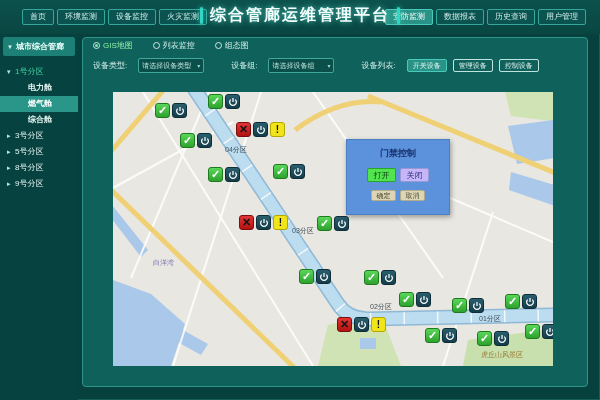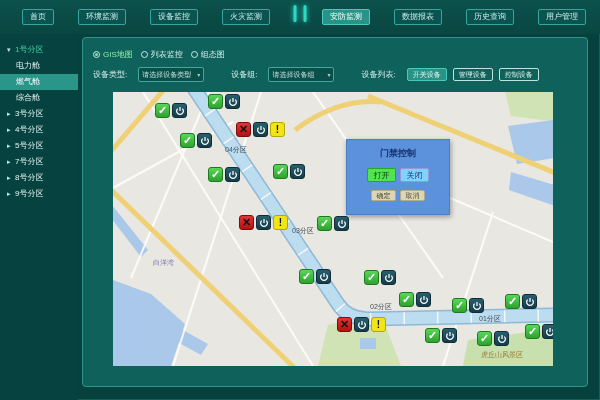--- a/index.html
+++ b/index.html
@@ -2,21 +2,21 @@
 <html><head>
 <meta charset="utf-8">
 <style>
   html,body{margin:0;padding:0;}
   .app{position:relative;width:600px;height:400px;overflow:hidden;
        background:#06413e;font-family:"Liberation Sans",sans-serif;
        box-shadow:inset 0 0 0 1px #155e58;}
   
   .header{position:absolute;top:0;left:0;right:0;height:34px;
           background:linear-gradient(#0c514c,#094642);display:flex;align-items:center;}
-  .nav-group{display:flex;gap:24px;}
+  .nav-group{display:flex;gap:3px;}
   .nav-left{margin-left:22px;}
   .nav-right{margin-left:auto;margin-right:14px;}
   .nav-btn{background:#0b5350;border:1px solid #35a79b;border-radius:2px;
            color:#cfeeea;font-size:8px;padding:3px 7px;min-width:26px;cursor:pointer;
            font-family:inherit;line-height:1;}
   .nav-btn.active{background:#2a9387;color:#ffffff;border-color:#49c9ba;}
   .title-wrap{position:absolute;left:50%;top:5px;transform:translateX(-50%);
               display:flex;align-items:center;gap:7px;}
   .title-bar{width:3px;height:17px;background:#2fd8c3;border-radius:2px;
              box-shadow:0 0 5px #2fd8c3;}
@@ -27,26 +27,26 @@
   .side-root{margin:3px 3px 0 3px;background:#1d8076;border-radius:2px;color:#ecfffb;
              font-size:8px;font-weight:bold;padding:4px 4px;display:flex;align-items:center;
              gap:3px;cursor:pointer;}
   .side-root .caret{font-size:6px;color:#d2f4ee;}
   .side-list{list-style:none;margin:8px 0 0 0;padding:0;}
   .side-list li{height:16px;line-height:16px;font-size:8px;color:#e2f4f0;
                 padding-left:15px;position:relative;cursor:pointer;white-space:nowrap;}
   .side-list li.group::before{content:"▸";position:absolute;left:7px;top:0;font-size:7px;color:#bfe3dd;}
   .side-list li.group.expanded::before{content:"▾";}
   .side-list li.accent{color:#3fd3a4;}
-  .side-list li.leaf{padding-left:16px;}
+  .side-list li.leaf{padding-left:28px;font-weight:bold;}
   .side-list li.selected{background:#2a968a;color:#ffffff;}
   
   .panel{position:absolute;left:82px;top:37px;width:506px;height:350px;
          background:#0f615b;border:1px solid #2e948a;border-radius:4px;box-sizing:border-box;}
-  .radio-row{display:flex;gap:8px;margin:11px 0 0 10px;font-size:8px;color:#d5eeea;align-items:center;}
+  .radio-row{display:flex;gap:20px;margin:2px 0 0 10px;font-size:8px;color:#d5eeea;align-items:center;}
   .radio{display:flex;gap:3px;align-items:center;cursor:pointer;}
   .dot{width:7px;height:7px;border:1px solid #cfe9e4;border-radius:50%;box-sizing:border-box;position:relative;}
   .radio.selected .dot::after{content:"";position:absolute;top:1px;left:1px;right:1px;bottom:1px;
                               background:#7ee6a0;border-radius:50%;}
   .radio.selected{color:#8deea5;}
   .filter-row{display:flex;align-items:center;gap:11px;margin:7px 0 0 10px;
               font-size:8px;color:#d5eeea;}
   .flabel.gap{margin-left:16px;}
   .select{display:flex;align-items:center;justify-content:space-between;width:58px;height:13px;
           background:#0b4f4a;border:1px solid #3fa89a;border-radius:2px;padding:0 3px;
@@ -75,61 +75,64 @@
   .d-warn::after{content:"!";}
   .device.alarm .d-warn{display:flex;}
   
   .door-dialog{position:absolute;left:233px;top:47px;width:102px;height:74px;background:#5c91dc;
                border:1px solid #4b7fc4;box-shadow:1px 2px 5px rgba(0,0,0,.35);}
   .dd-title{text-align:center;font-size:9px;font-weight:bold;color:#17326f;margin-top:7px;}
   .dd-row{display:flex;justify-content:center;gap:4px;margin-top:8px;}
   .dd-btn{font-size:8px;height:14px;min-width:29px;border-radius:2px;display:flex;align-items:center;
           justify-content:center;cursor:pointer;box-sizing:border-box;}
   .dd-open{background:#52e44f;border:1px solid #2da32b;color:#0c3a0c;}
-  .dd-close{background:#7dd3fc;border:1px solid #9a9ad0;color:#2e2e6e;}
+  .dd-close{background:#c4b5fd;border:1px solid #9a9ad0;color:#2e2e6e;}
   .dd-ok,.dd-cancel{background:#ddd6b5;border:1px solid #b4ab8a;color:#4a4430;height:11px;
                     min-width:25px;font-size:7px;}
 </style>
 </head>
 <body>
 
 <div class="app">
 
   <div class="header">
     <div class="nav-group nav-left">
 
     <button class="nav-btn">首页</button>
         <button class="nav-btn">环境监测</button>
         <button class="nav-btn">设备监控</button>
         <button class="nav-btn">火灾监测</button>
       </div>
     <div class="title-wrap">
       <div class="title-bar"></div>
+      <div class="app-title">综合管廊运维管理平台</div>
       <div class="title-bar"></div>
     </div>
     <div class="nav-group nav-right">
 
     <button class="nav-btn active">安防监测</button>
         <button class="nav-btn">数据报表</button>
         <button class="nav-btn">历史查询</button>
         <button class="nav-btn">用户管理</button>
       </div>
   </div>
 
   <div class="sidebar">
+    <div class="side-root">
+      <span class="caret">▼</span>
+      <span>城市综合管廊</span>
+    </div>
     <ul class="side-list">
 
     <li class="expanded accent group">1号分区</li>
         <li class="leaf">电力舱</li>
         <li class="selected leaf">燃气舱</li>
         <li class="leaf">综合舱</li>
         <li class="group">3号分区</li>
-        <li class="group">4号分区</li>
         <li class="group">5号分区</li>
-        <li class="group">7号分区</li>
         <li class="group">8号分区</li>
         <li class="group">9号分区</li>
       </ul>
   </div>
 
   <div class="panel">
 
     <div class="radio-row">
 
     <span class="radio selected">

